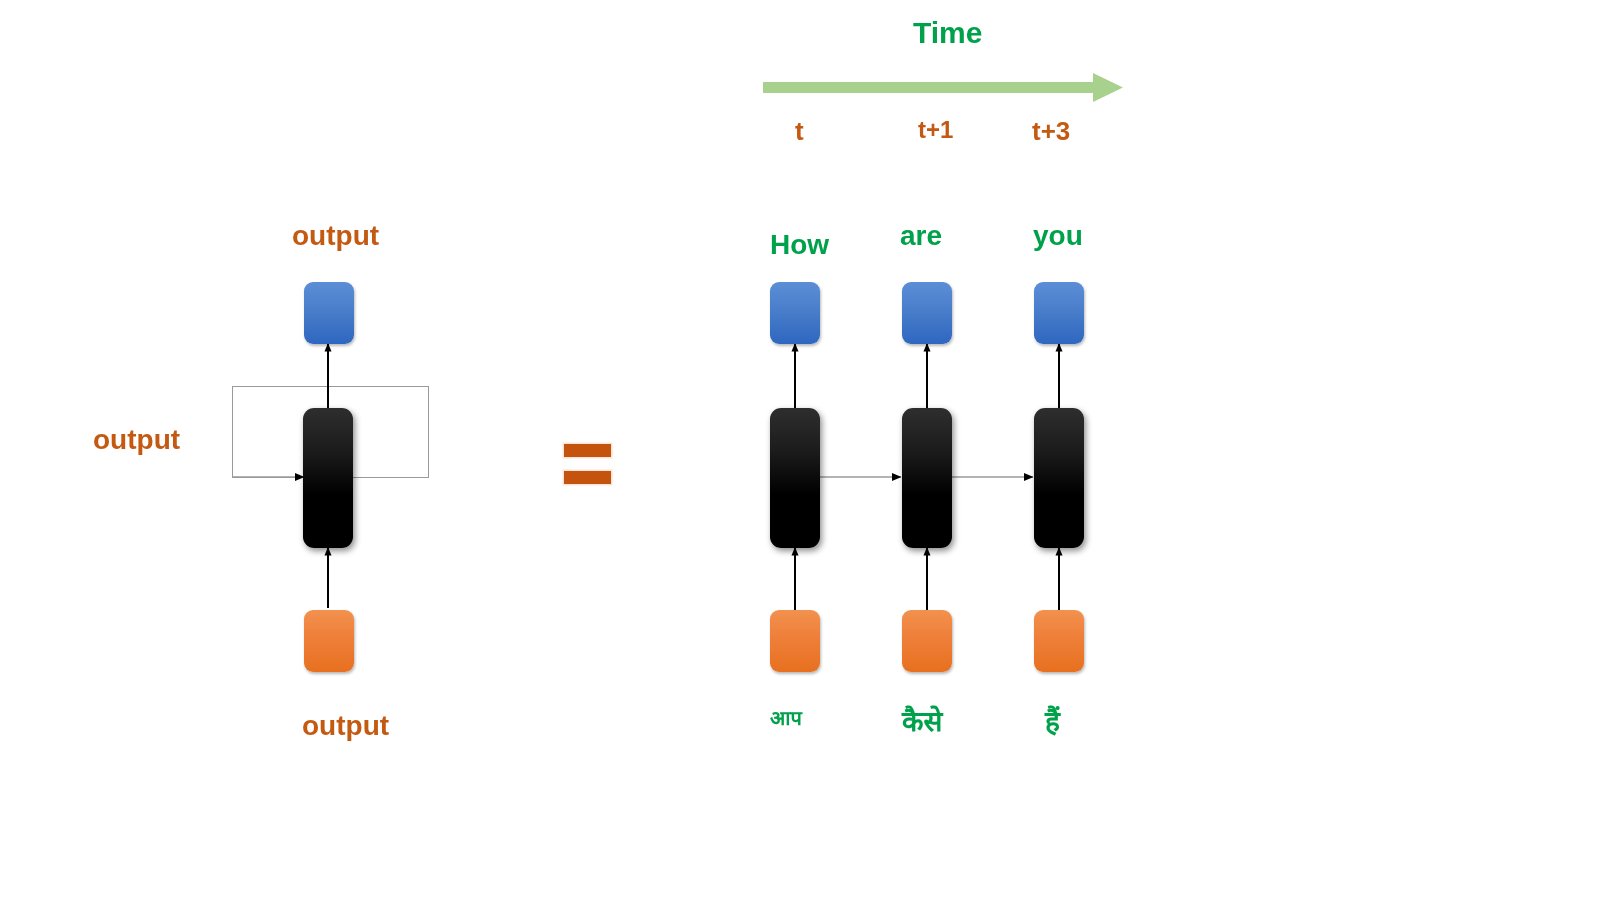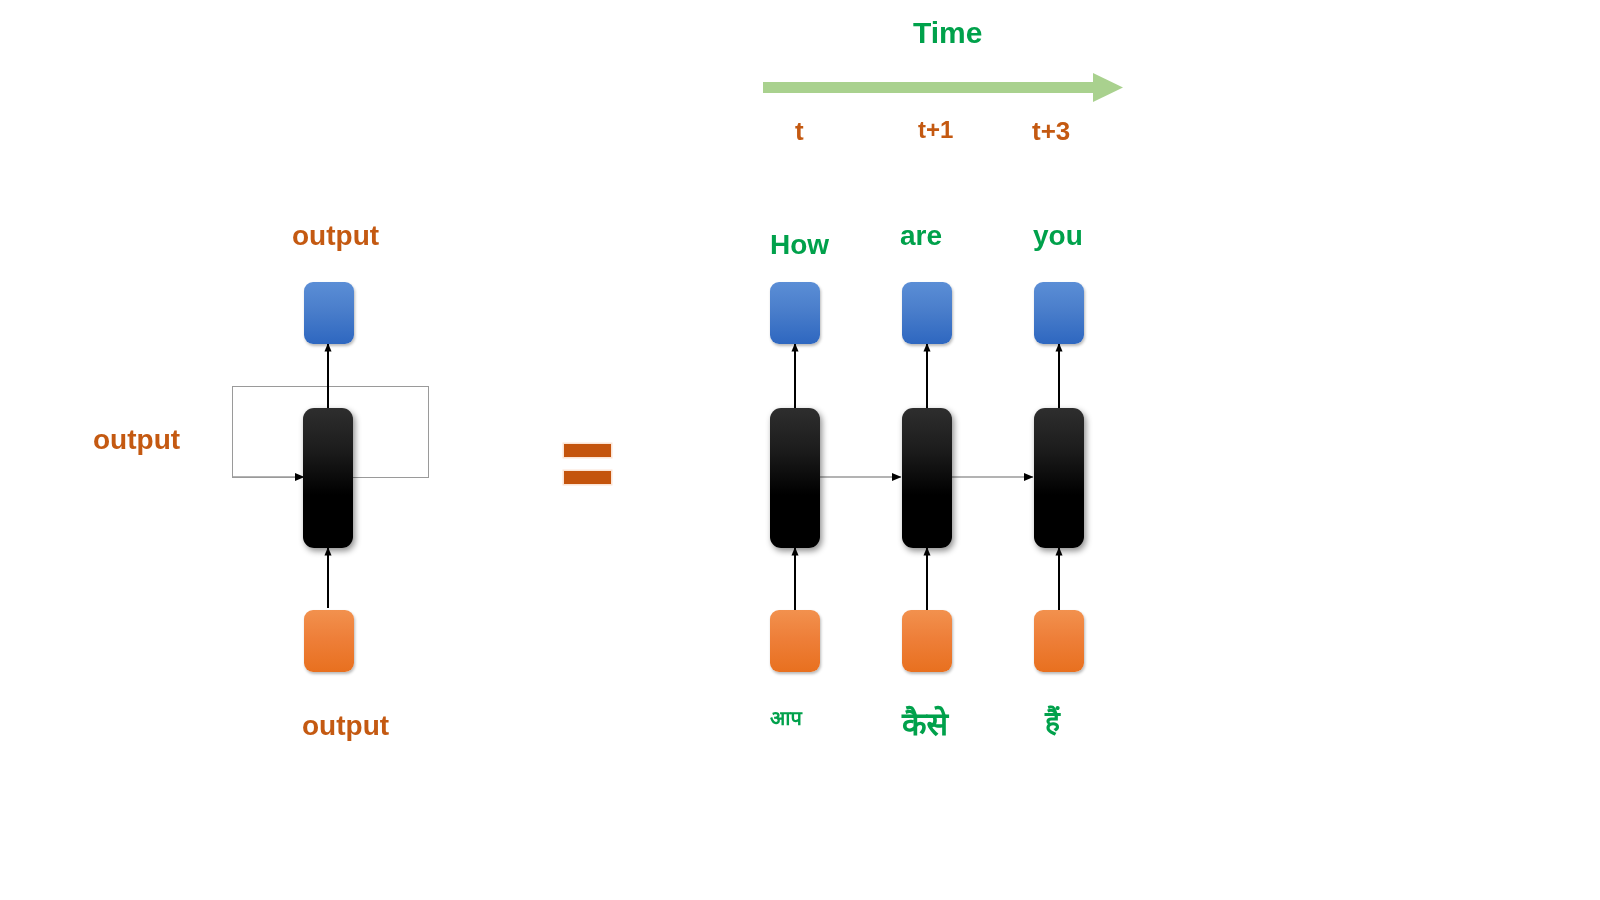--- a/index.html
+++ b/index.html
@@ -38,21 +38,21 @@
 
   #lbl-output   { left: 292px;  top: 222px; font-size: 28px; text-align: right; }
   #lbl-hidden   { left: 93px;   top: 426px; font-size: 28px; }
   #lbl-input    { left: 302px;  top: 712px; font-size: 28px; }
 
   #out-word-0   { left: 770px;  top: 222px; font-size: 28px; margin-top: 9px; }
   #out-word-1   { left: 900px;  top: 222px; font-size: 28px; }
   #out-word-2   { left: 1033px; top: 222px; font-size: 28px; text-align: center; }
 
   #in-word-0    { left: 770px;  top: 708px; font-size: 20px; }
-  #in-word-1    { left: 902px;  top: 708px; font-size: 32px; text-align: center; }
+  #in-word-1    { left: 902px;  top: 708px; font-size: 28px; text-align: center; }
   #in-word-2    { left: 1045px; top: 708px; font-size: 28px; }
 
   
   .box {
     position: absolute;
     border-radius: 9px;
   }
   .box-blue {
     width: 50px; height: 62px;
     background: linear-gradient(to bottom, #5b8ed6 0%, #4a7ecb 45%, #2e67c0 100%);

